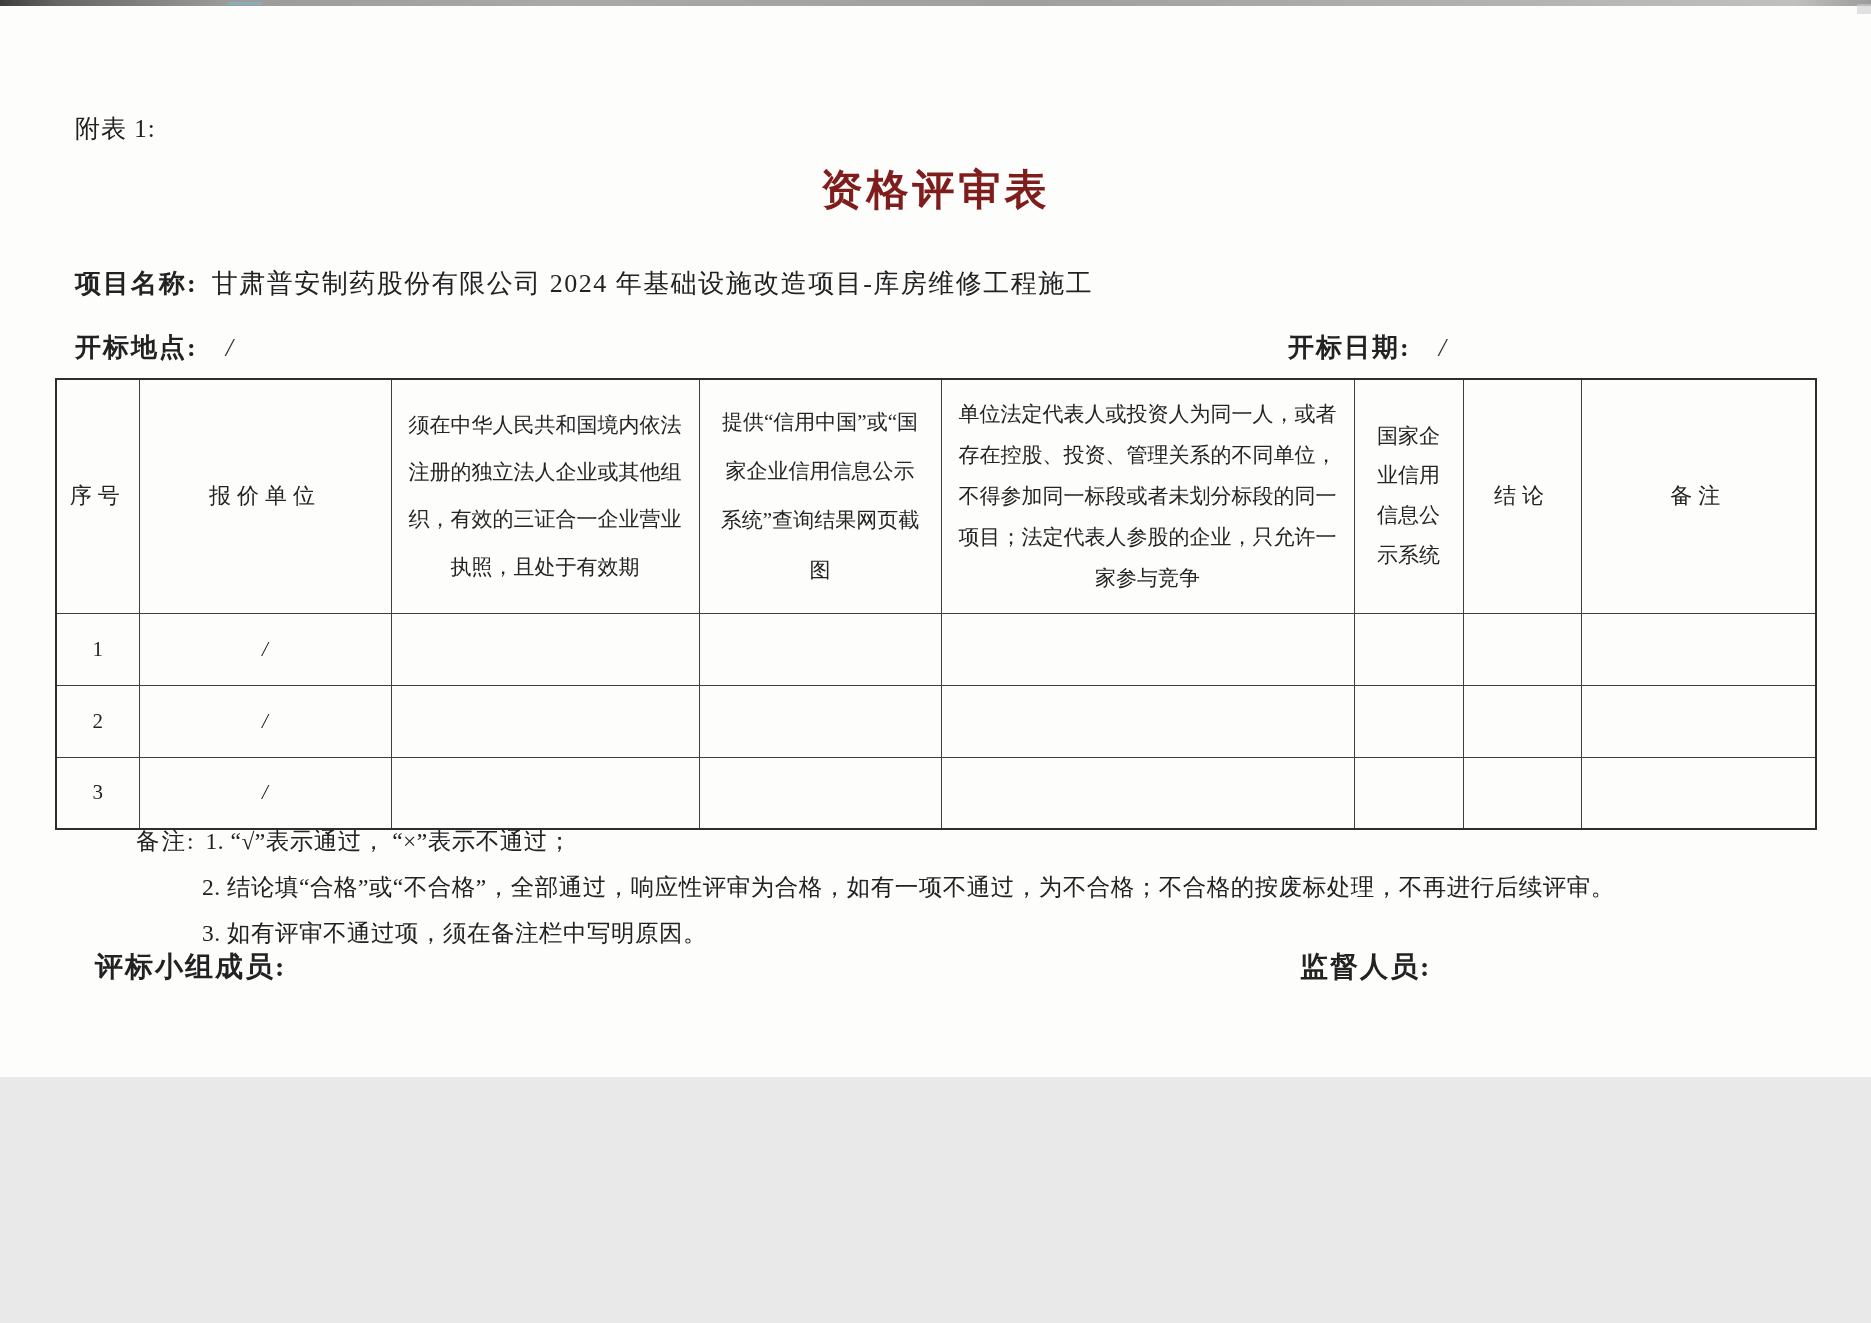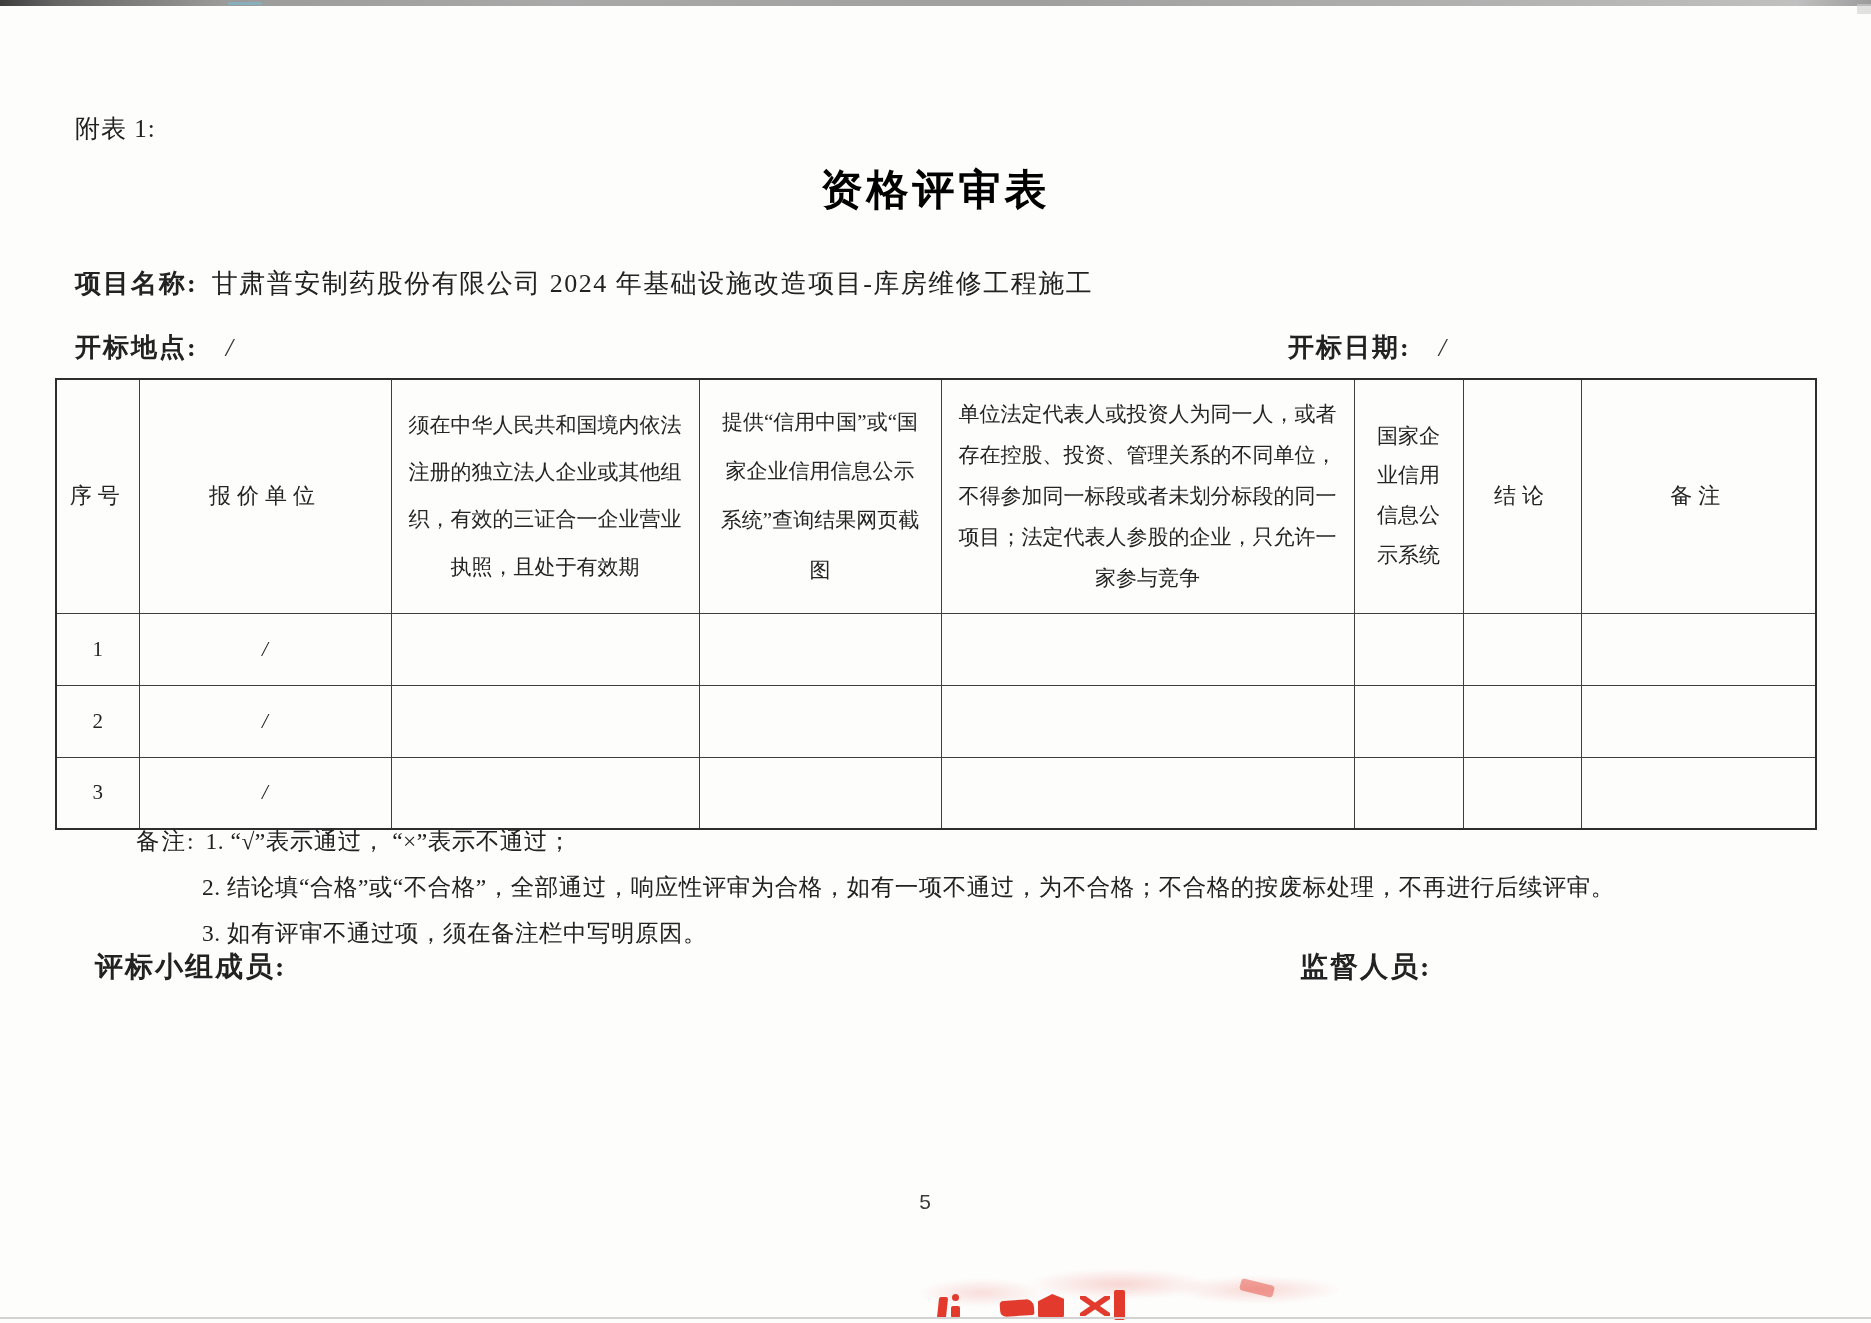--- a/index.html
+++ b/index.html
@@ -1,20 +1,20 @@
 <!DOCTYPE html>
 <html style="--stamp-color: #e23b2e;"><head>
 <meta charset="utf-8">
 <style>
   * { margin: 0; padding: 0; box-sizing: border-box; }
   html, body { background: #e9e9e9; }
   .page {
     position: relative;
     width: 1871px;
-    height: 1323px;
+    height: 1077px;
     background: #fdfdfc;
     overflow: hidden;
     font-family: "Liberation Serif", "DejaVu Serif", serif;
     color: #222;
   }
   
   .scan-edge-top {
     position: absolute; top: 0; left: 0; width: 100%; height: 6px;
     background: linear-gradient(to right, #1c1c1c 0%, #4a4a4a 3%, #8a8a8a 12%, #9a9a9a 30%, #8f8f8f 55%, #a5a5a5 80%, #b5b5b5 96%, #8a8a8a 100%);
     opacity: 0.85;
@@ -32,21 +32,21 @@
     background: #cfcfcf; opacity: 0.6;
   }
 
   .appendix {
     position: absolute; left: 75px; top: 112px;
     font-size: 25px; letter-spacing: 1px;
   }
   .doc-title {
     position: absolute; left: 0; top: 162px; width: 100%;
     text-align: center; font-size: 42px; font-weight: bold; letter-spacing: 4px;
-    color: #000000;
+    color: #7f1d1d;
   }
   .project-line {
     position: absolute; left: 75px; top: 266px;
     font-size: 26px; letter-spacing: 1px; white-space: nowrap;
   }
   .bold-label { font-weight: bold; letter-spacing: 2px; }
   .project-line .value { margin-left: 14px; letter-spacing: 1.5px; }
   .meta-line { position: absolute; top: 330px; left: 0; width: 100%; font-size: 26px; }
   .bid-location { position: absolute; left: 75px; white-space: nowrap; }
   .bid-date { position: absolute; left: 1288px; white-space: nowrap; }

